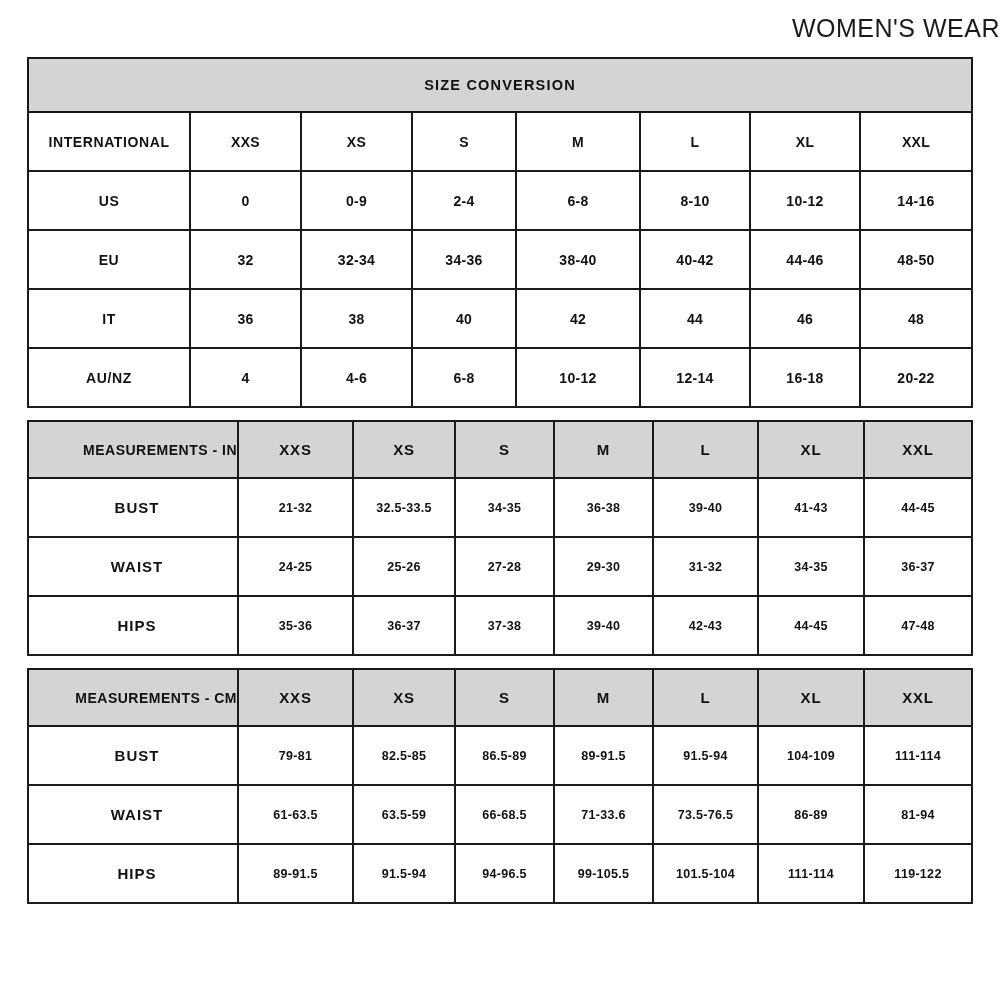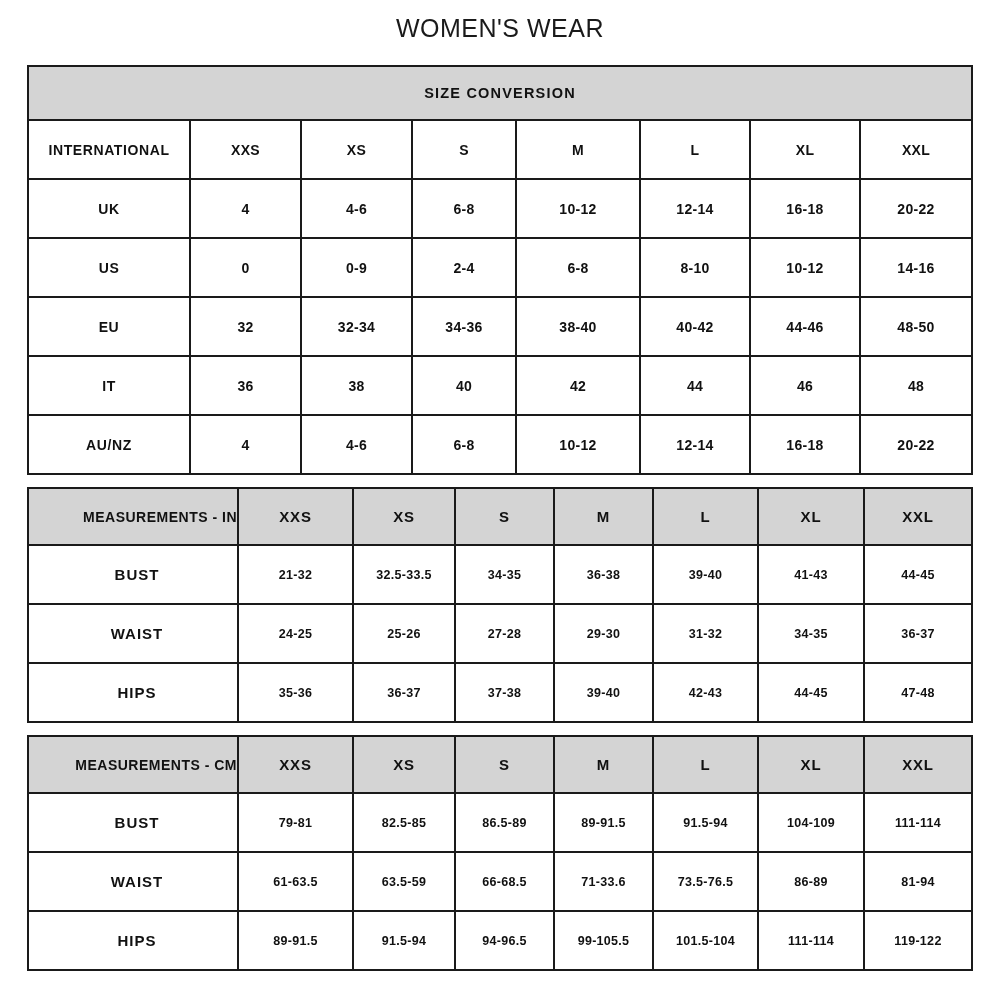--- a/index.html
+++ b/index.html
@@ -14,35 +14,35 @@
     color: #111111;
     -webkit-font-smoothing: antialiased;
   }
   .page {
     position: relative;
     width: 1000px;
     height: 1000px;
     box-sizing: border-box;
   }
   .page-title {
-    text-align: center;
+    text-align: right;
     font-size: 25px;
     letter-spacing: 0.5px;
     font-weight: 400;
     padding-top: 14px;
     padding-bottom: 14px;
     color: #1a1a1a;
     border-radius: 23px;
   }
 
   table {
     border-collapse: collapse;
     table-layout: fixed;
     width: 944px;
-    margin: 8px auto;
+    margin: 0 auto;
     background: #fff;
   }
   table.spaced { margin-top: 12px; }
 
   td, th {
     border: 2px solid #1a1a1a;
     text-align: center;
     vertical-align: middle;
     font-weight: 700;
     font-size: 13.5px;
@@ -124,30 +124,20 @@
         <td class="val">XXS</td>
         <td class="val">XS</td>
         <td class="val">S</td>
         <td class="val">M</td>
         <td class="val">L</td>
         <td class="val">XL</td>
         <td class="val">XXL</td>
       </tr>
 
       <tr>
-        <td class="rowlabel">UK</td>
-        <td class="val">4</td>
-        <td class="val">4-6</td>
-        <td class="val">6-8</td>
-        <td class="val">10-12</td>
-        <td class="val">12-14</td>
-        <td class="val">16-18</td>
-        <td class="val">20-22</td>
-      </tr>
-      <tr>
         <td class="rowlabel">US</td>
         <td class="val">0</td>
         <td class="val">0-9</td>
         <td class="val">2-4</td>
         <td class="val">6-8</td>
         <td class="val">8-10</td>
         <td class="val">10-12</td>
         <td class="val">14-16</td>
       </tr>
       <tr>

